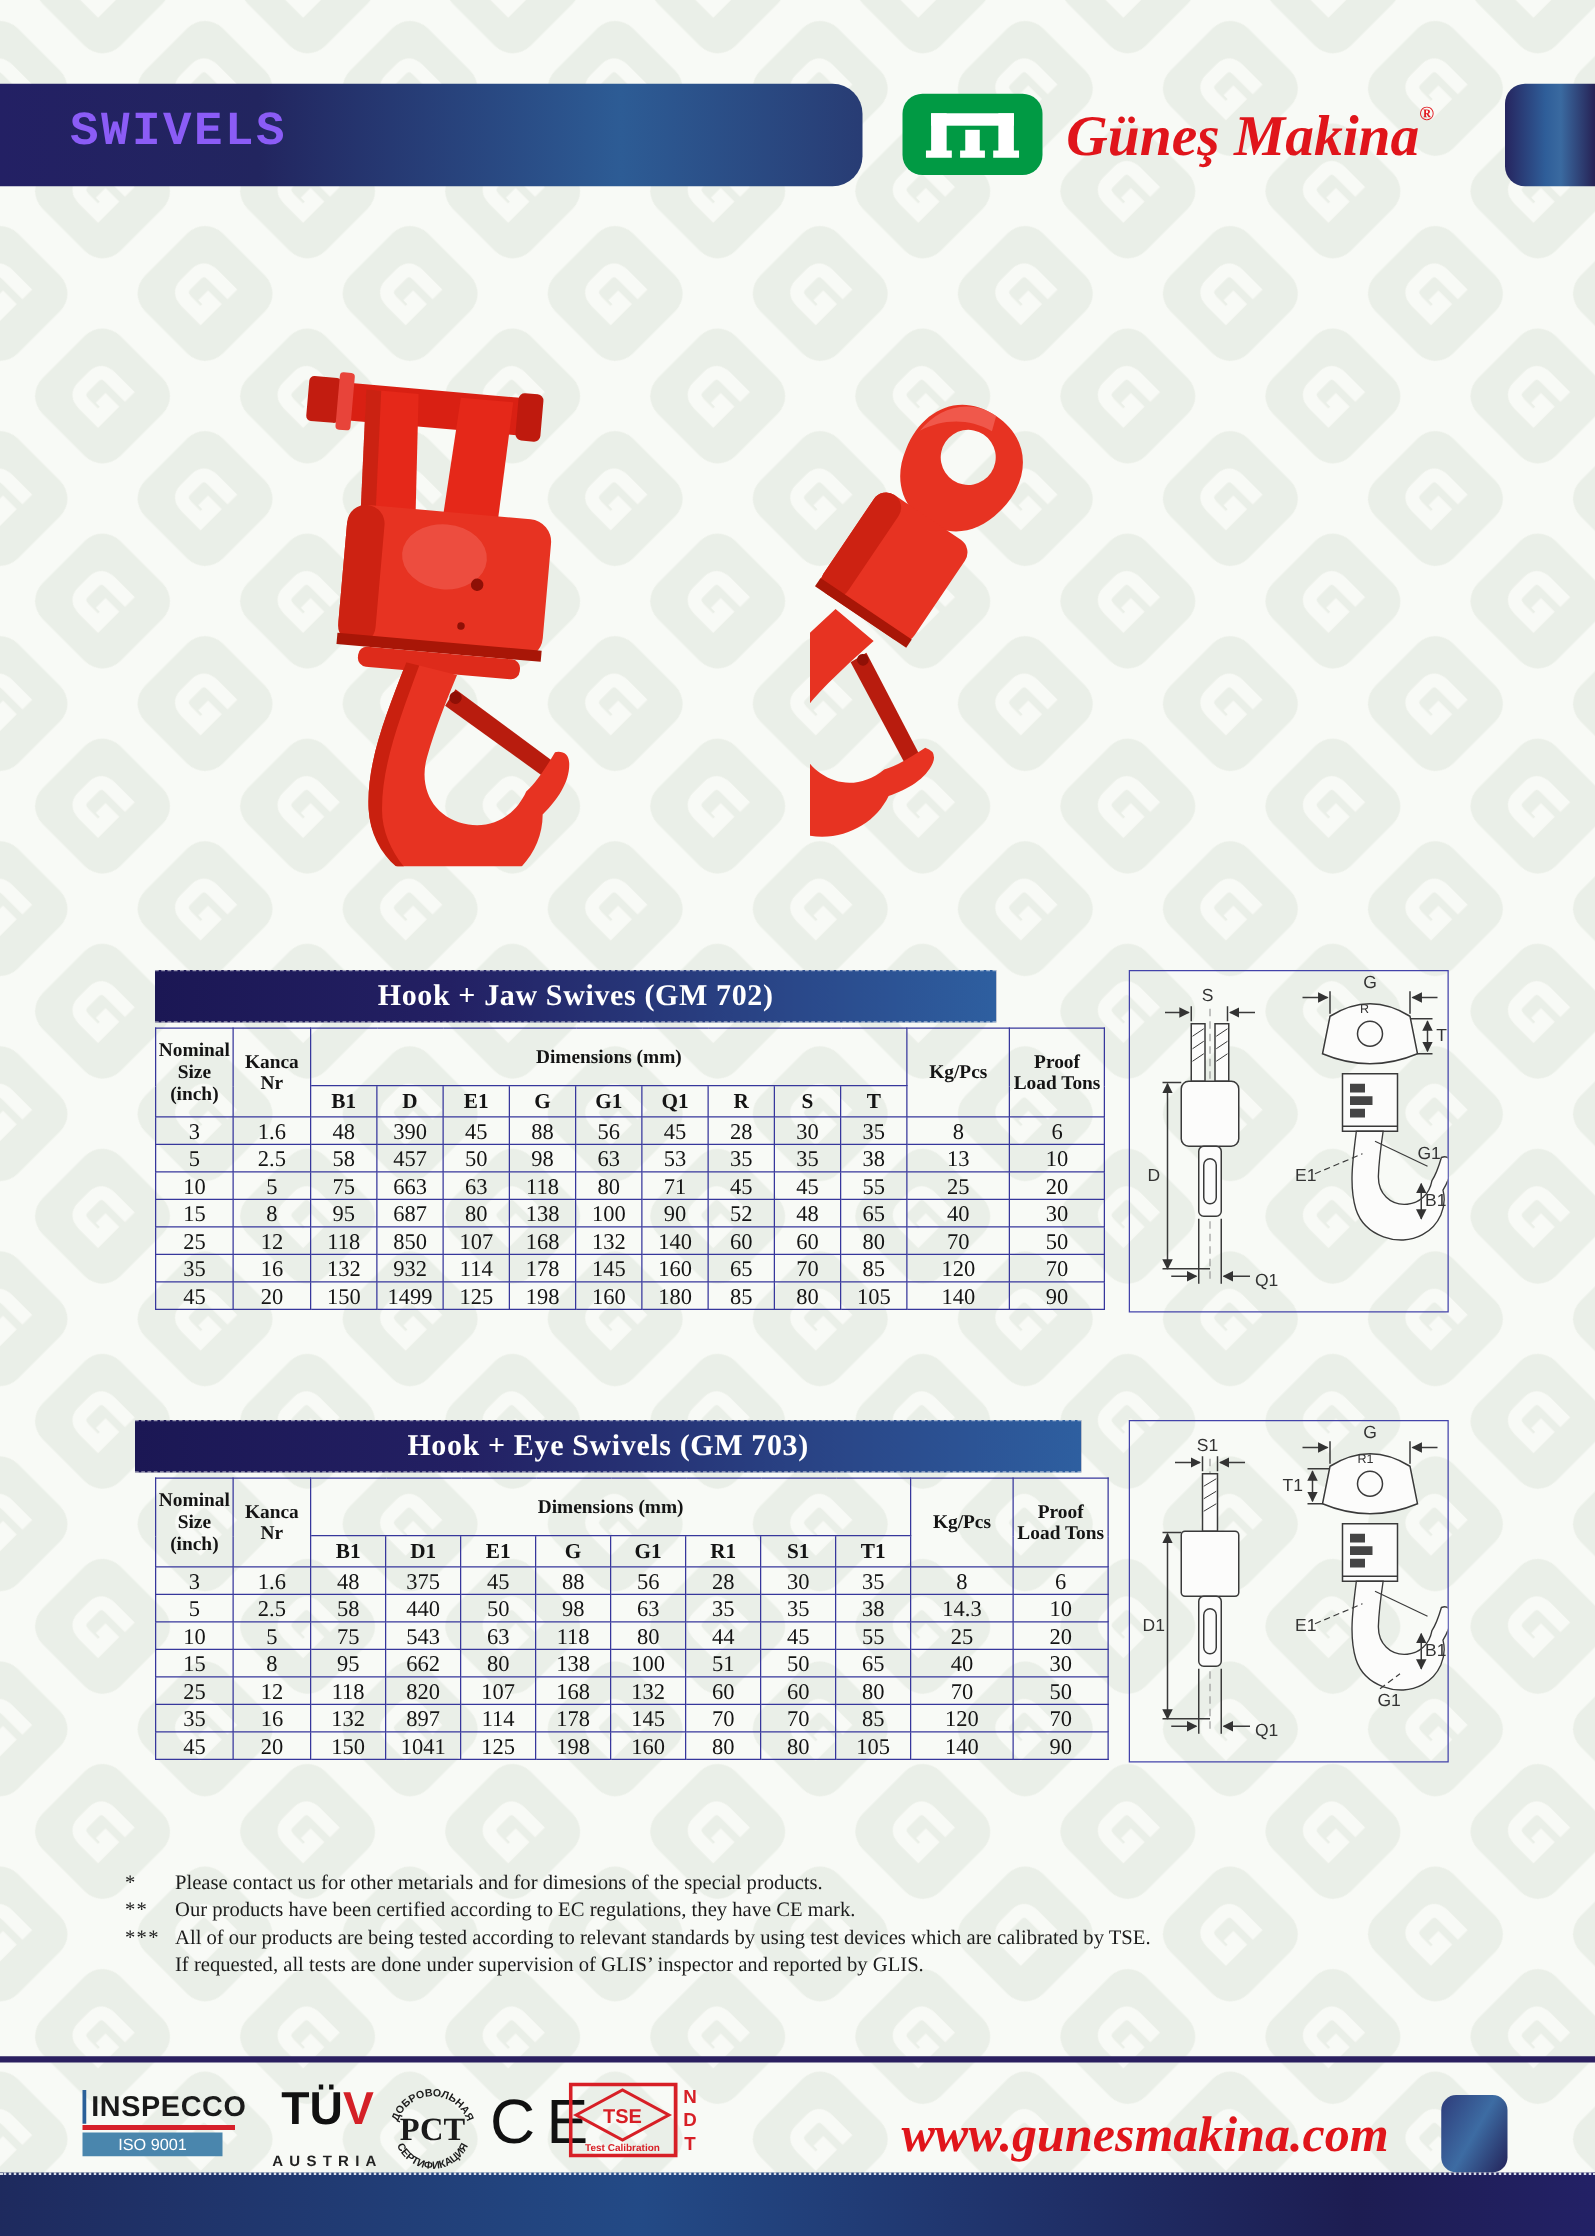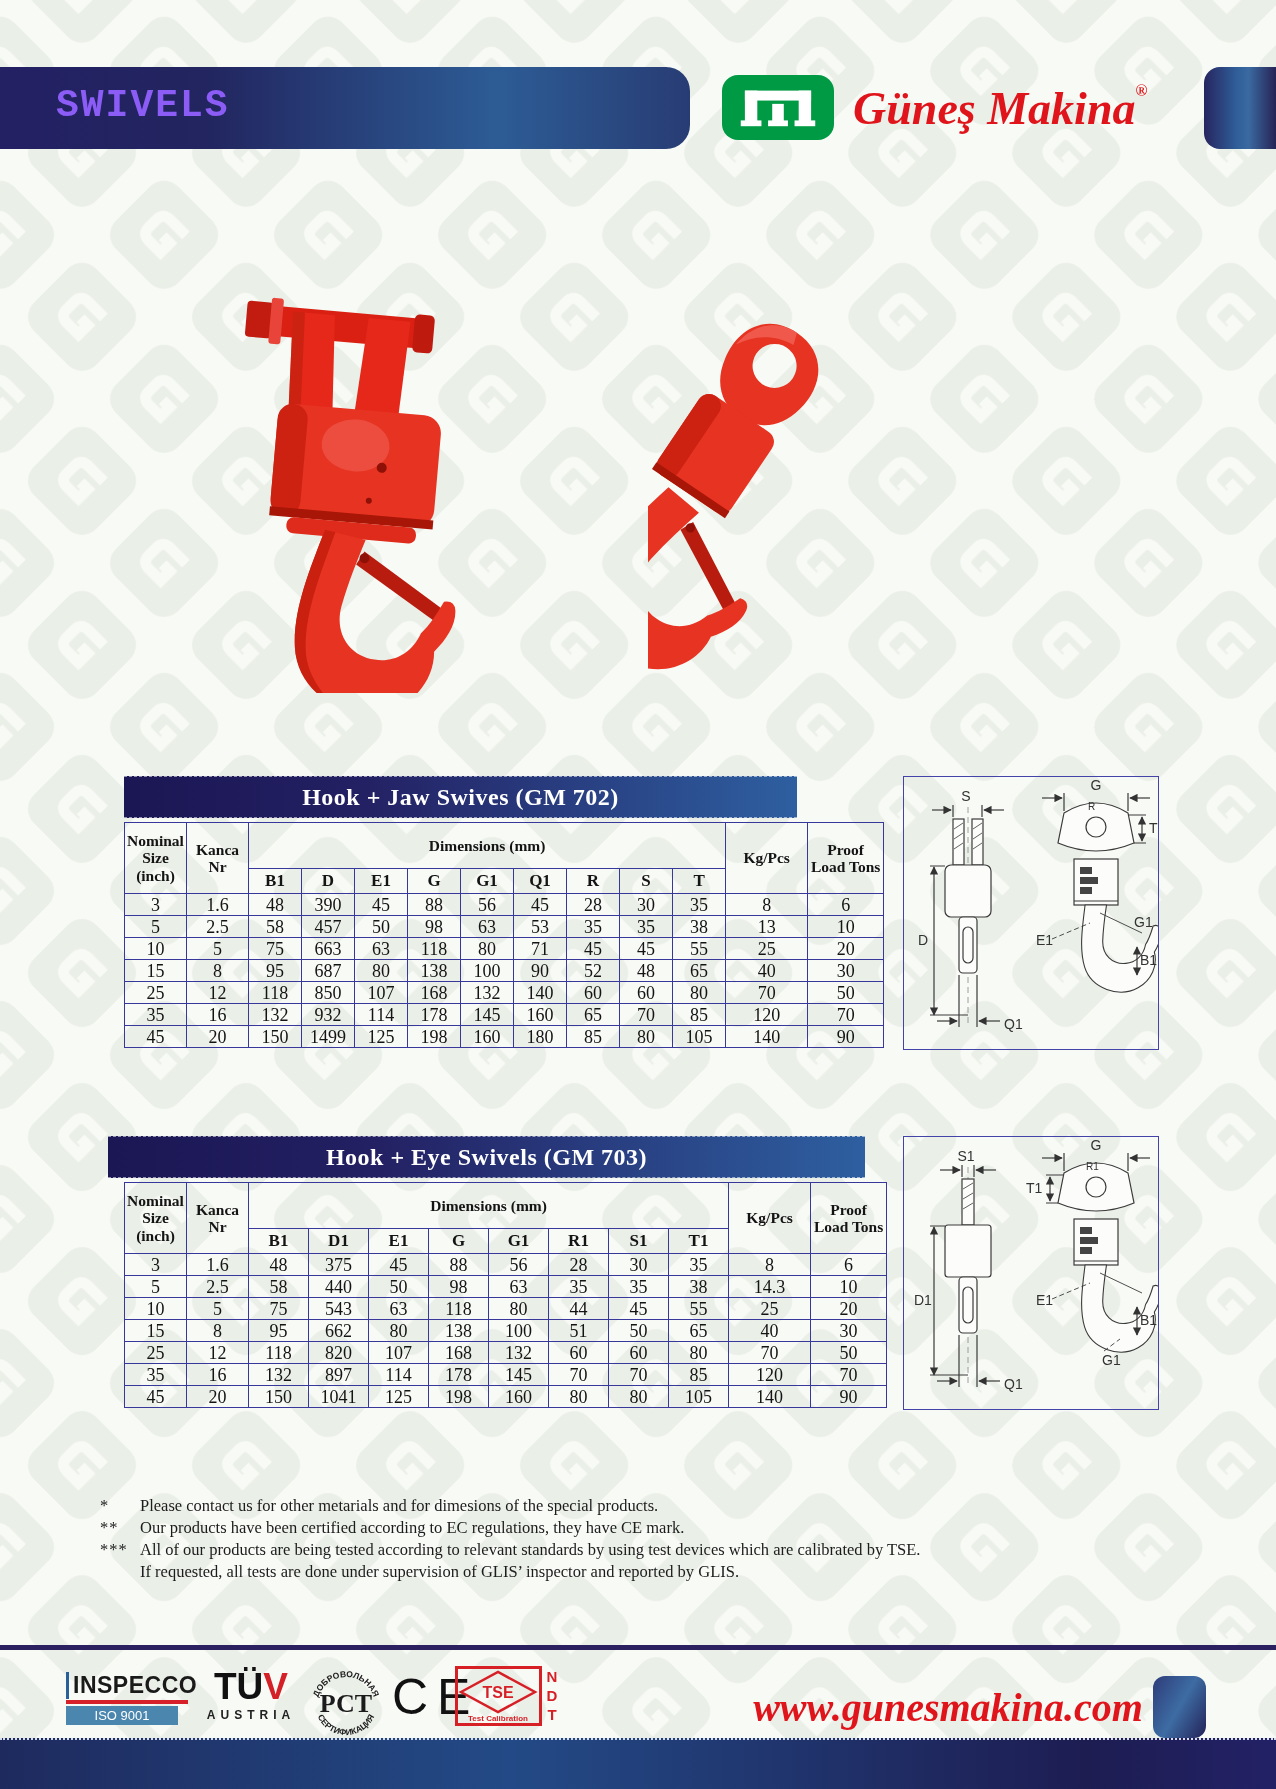--- a/index.html
+++ b/index.html
@@ -46,27 +46,27 @@
   .note-marker{width:40px;text-align:left;letter-spacing:1px;}
   .note-text{flex:1;}
   
   .divider{left:0;top:1645px;width:1276px;height:5px;background:#2b2060;}
   .inspecco{left:66px;top:1672px;width:122px;font-family:"Liberation Sans",sans-serif;}
   .inspecco .name{font-size:23px;font-weight:600;color:#1a1a1a;letter-spacing:.5px;
      border-left:3px solid #2a6099;padding-left:4px;}
   .inspecco .redline{height:4px;background:#d6202a;margin-top:1px;}
   .inspecco .isobox{margin-top:2px;height:19px;background:#4a86ad;color:#fff;
      font-size:13px;text-align:center;line-height:19px;width:112px;}
-  .tuv{left:201px;top:1668px;width:100px;text-align:center;font-family:"Liberation Sans",sans-serif;}
+  .tuv{left:212px;top:1668px;width:100px;text-align:center;font-family:"Liberation Sans",sans-serif;}
   .tuv .big{font-size:37px;font-weight:900;color:#111;line-height:1;}
   .tuv .big .red{color:#d42027;}
-  .tuv .sub{font-size:12px;letter-spacing:5px;color:#222;margin-top:3px;font-weight:bold;}
+  .tuv .sub{font-size:12px;letter-spacing:5px;color:#222;margin-top:17px;font-weight:bold;}
   .ce{left:392px;top:1668px;font-family:"Liberation Sans",sans-serif;
       font-size:50px;color:#111;letter-spacing:9px;font-weight:400;}
-  .website{left:748px;top:1684px;width:400px;text-align:center;color:#e0151b;
+  .website{left:716px;top:1684px;width:400px;text-align:center;color:#e0151b;
       font-size:40px;font-weight:bold;font-style:italic;white-space:nowrap;}
   .navy-square{left:1153px;top:1676px;width:53px;height:62px;border-radius:12px;
       background:linear-gradient(120deg,#2e3c7a 0%,#3d6ca3 50%,#232258 100%);}
   .bottom-bar{left:0;top:1738px;width:1276px;height:51px;
       border-top:2px dotted #d8dde8;
       background:linear-gradient(90deg,#1e2a5e 0%,#234a86 40%,#1d1d52 85%,#232166 100%);}
 </style>
 </head>
 <body>
 

